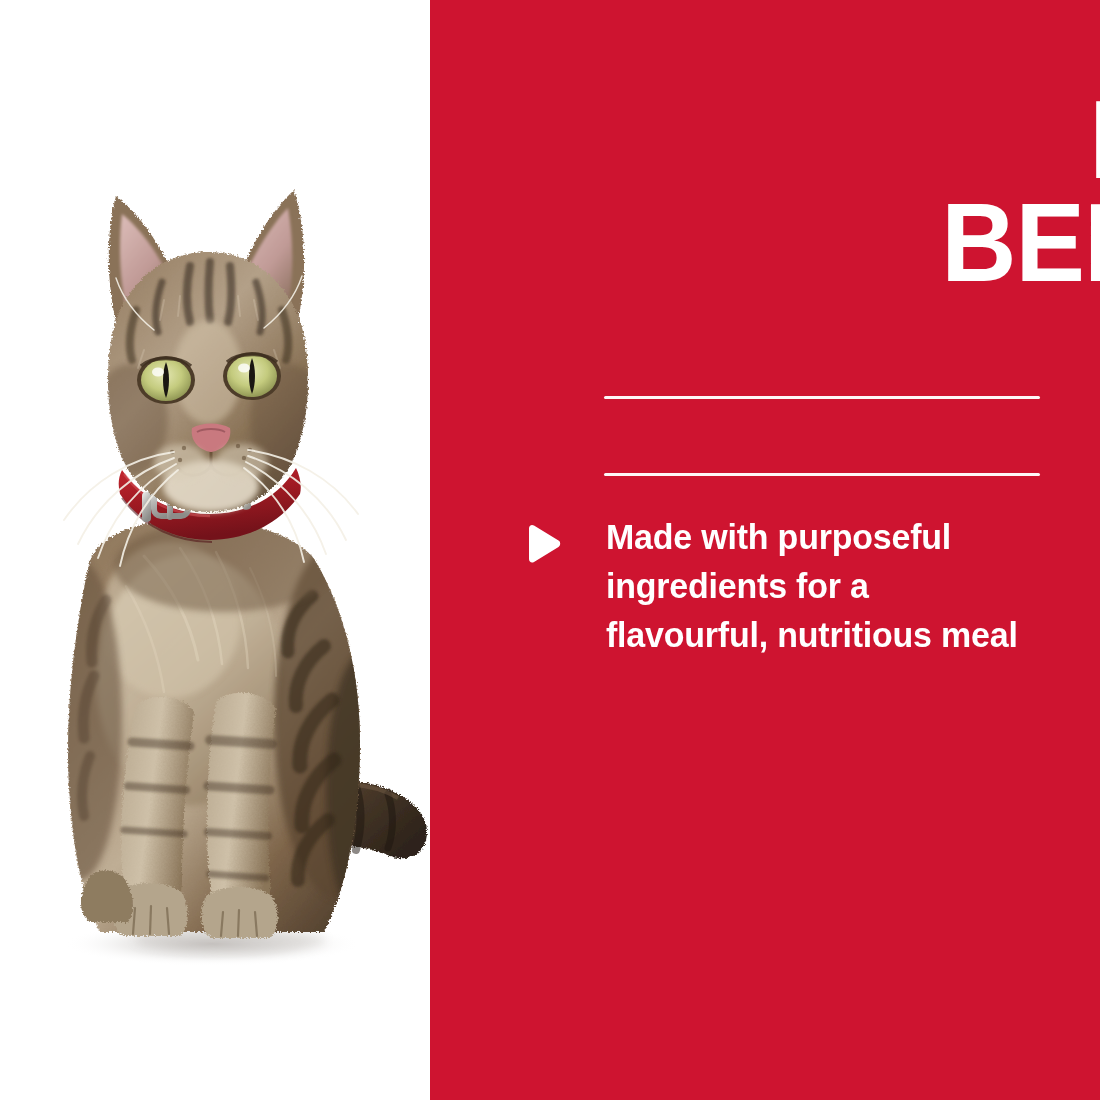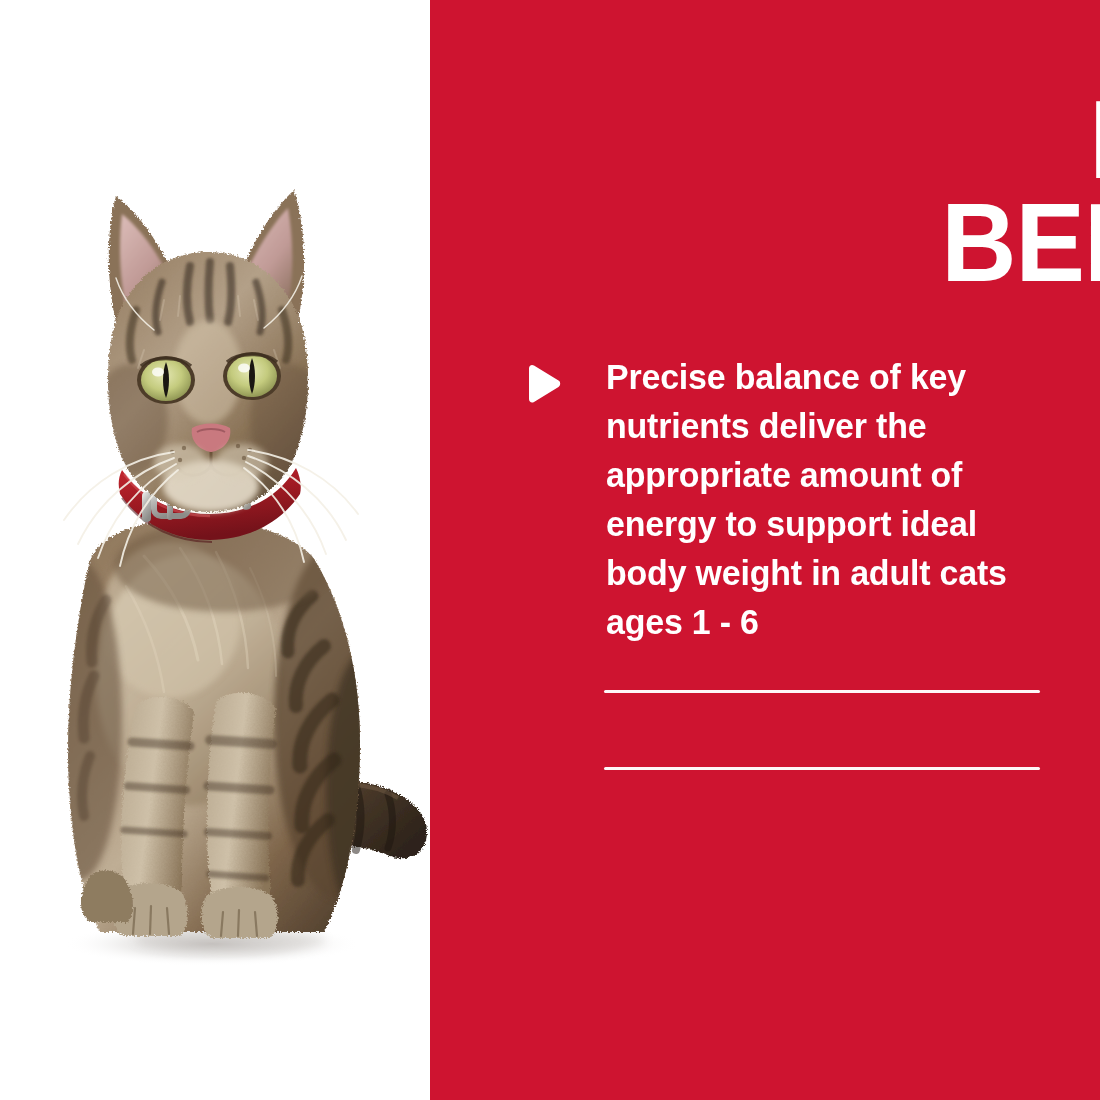--- a/index.html
+++ b/index.html
@@ -377,35 +377,35 @@
 
     <div class="kb-heading">
       <span class="kb-line1">KEY</span>
       <span class="kb-line2">BENEFITS</span>
     </div>
 
   </div>
 
   <div class="benefits">
 
+
+    <div class="sp-a"></div>
+    <div class="divider"></div>
+    <div class="sp-b"></div>
+
+
+    <div class="sp-c"></div>
+    <div class="divider"></div>
+    <div class="sp-d"></div>
+
     <div class="benefit">
       <span class="tri">
         <svg viewBox="0 0 38 40" xmlns="http://www.w3.org/2000/svg">
           <path d="M 5 4.5 C 5 1.6 7.6 0.1 10 1.6 L 34.5 16.6 C 36.8 18 36.8 21.4 34.5 22.9
                    L 10 37.9 C 7.6 39.4 5 37.9 5 35 Z" fill="#ffffff"></path>
         </svg>
       </span>
-      <p class="benefit-text">Precise balance of key nutrients deliver the appropriate amount of energy to support ideal body weight in adult cats ages 1 - 6</p>
+      <p class="benefit-text">Made with purposeful ingredients for a flavourful, nutritious meal</p>
     </div>
 
-    <div class="sp-a"></div>
-    <div class="divider"></div>
-    <div class="sp-b"></div>
-
-
-    <div class="sp-c"></div>
-    <div class="divider"></div>
-    <div class="sp-d"></div>
-
-
   </div>
 
 </div>
 
 </body></html>

